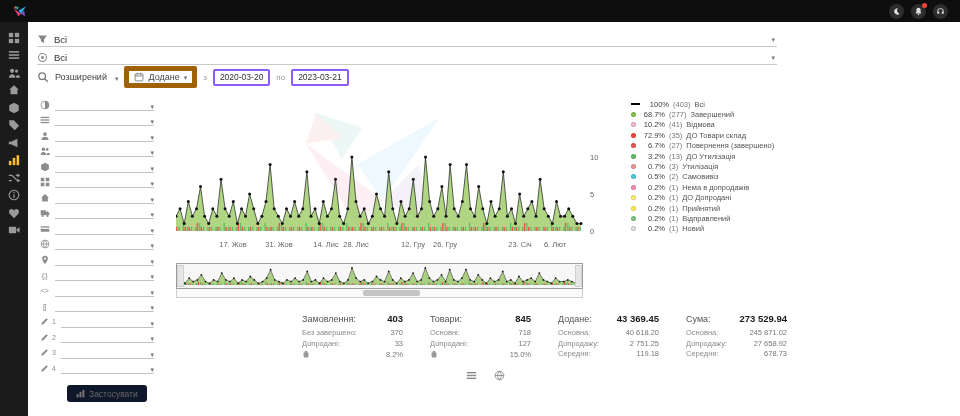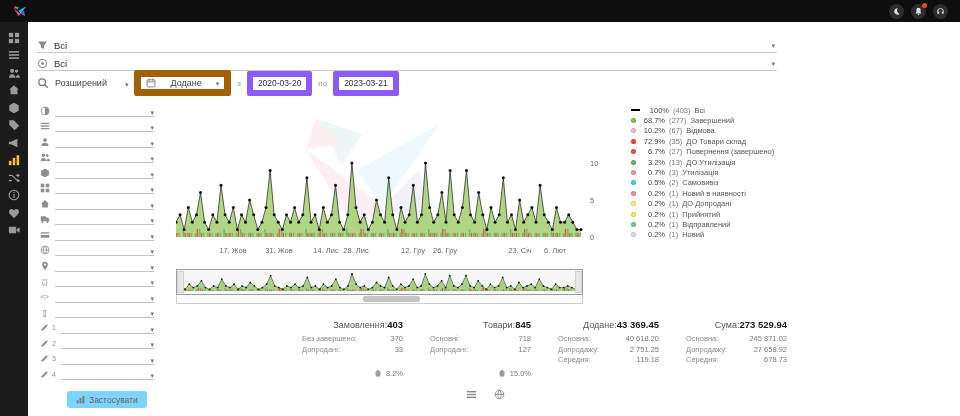--- a/index.html
+++ b/index.html
@@ -13,44 +13,44 @@
   .tb-btn{width:15px;height:15px;border-radius:50%;background:#2d2d2d;color:#e0e0e0;display:flex;align-items:center;justify-content:center;position:relative;cursor:pointer}
   .tb-badge{position:absolute;top:-1px;right:-1px;width:5px;height:5px;border-radius:50%;background:#f44336}
 
   .app{display:flex;height:394px}
 
   
   .rail{width:28px;background:#1b1b1b;display:flex;flex-direction:column;align-items:center;padding-top:9px;gap:4.5px;flex:none}
   .rail-item{width:18px;height:13px;color:#9a9a9a;display:flex;align-items:center;justify-content:center;cursor:pointer}
   .rail-item.active{color:#fbc02d}
 
-  .right{flex:1;display:flex;flex-direction:column;padding-top:16px;min-width:0}
+  .right{flex:1;display:flex;flex-direction:column;padding-top:10px;min-width:0}
 
   
   .tf{padding-left:9px}
   .tf-row{display:flex;align-items:center;height:15px;border-bottom:1px solid #c9c9c9;width:740px;margin-bottom:3px;color:#888}
   .tf-row .val{font-size:9.5px;color:#333;margin-left:6px}
   .chev{color:#777;font-size:7px;line-height:1}
   .tf-row .chev{margin-left:auto;padding-right:2px}
   .tf3{display:flex;align-items:center;gap:6px;height:18px;margin-top:3px;color:#777}
-  .sel{display:flex;align-items:flex-end;gap:18px;font-size:9px;color:#444;cursor:pointer}
-  .dropbox{border:7px solid #a16207;border-radius:2px;display:flex;align-items:center;gap:14px;padding:1px 5px;font-size:9px;color:#444;cursor:pointer}
-  .datebox{border:6px solid #8b5cf6;border-radius:2px;font-size:8.5px;color:#333;padding:1.5px 5px;cursor:text}
+  .sel{display:flex;align-items:flex-end;gap:8px;font-size:9px;color:#444;cursor:pointer}
+  .dropbox{border:5px solid #a16207;border-radius:2px;display:flex;align-items:center;gap:4px;padding:1px 5px;font-size:9px;color:#444;cursor:pointer}
+  .datebox{border:2px solid #8b5cf6;border-radius:2px;font-size:8.5px;color:#333;padding:1.5px 5px;cursor:text}
   .lbl{font-size:8px;color:#999}
 
   .bodyrow{display:flex;flex:1;margin-top:11px;min-height:0}
 
   
   .sidebar{width:132px;padding:0 6px 0 11px;flex:none}
   .f-row{display:flex;align-items:center;gap:5px;height:15.5px;color:#8d8d8d;cursor:pointer}
   .f-ic{width:11px;display:flex;justify-content:center;flex:none}
   .txticon{font-size:7.5px;color:#8d8d8d;letter-spacing:-0.5px}
   .f-num{font-size:7px;color:#8d8d8d;margin-left:-3px}
   .f-field{flex:1;height:12px;border-bottom:1px solid #c2c2c2;display:flex;align-items:flex-end;justify-content:flex-end}
-  .apply-btn{margin:9px 0 0 28px;background:#7dd3fc;border:none;border-radius:3px;padding:3.5px 9px;font-size:8.5px;color:#666;display:inline-flex;gap:4px;align-items:center;cursor:pointer;font-family:"Liberation Sans",sans-serif}
+  .apply-btn{margin:9px 0 0 28px;background:#0f172a;border:none;border-radius:3px;padding:3.5px 9px;font-size:8.5px;color:#666;display:inline-flex;gap:4px;align-items:center;cursor:pointer;font-family:"Liberation Sans",sans-serif}
 
   
   .main{flex:1;padding-left:16px;position:relative;min-width:0}
   .watermark{position:absolute;left:125px;top:5px;opacity:.08;pointer-events:none}
   .chart-row{display:flex;position:relative}
   .legend{margin-left:10px;padding-top:2px;flex:none}
   .lg-item{display:flex;align-items:center;height:10.4px;font-size:7.5px;color:#555;gap:4px;cursor:pointer;white-space:nowrap}
   .lg-dot{width:5px;height:5px;border-radius:50%;display:inline-block;flex:none;border:0.5px solid rgba(0,0,0,.15)}
   .lg-line{width:9px;height:2px;display:inline-block;flex:none}
   .lg-pct{min-width:25px;text-align:right;color:#444}
@@ -61,26 +61,26 @@
   .brush-box{border:1px solid #9e9e9e;height:26px;position:relative;background:#fff}
   .brush-scroll{height:9px;border:1px solid #cfcfcf;border-top:none;background:#fafafa;position:relative}
   .brush-thumb{position:absolute;left:46%;width:14%;top:1px;bottom:1px;background:#c4c4c4;border-radius:2px;cursor:grab}
   .brush-cap{position:absolute;top:1px;bottom:1px;width:7px;background:#e6e6e6;border:1px solid #d0d0d0}
   .brush-cap.left{left:0}
   .brush-cap.right{right:0}
 
   
   .stats{display:flex;gap:27px;margin:15px 0 0 126px}
   .st-col{width:101px}
-  .st-head{display:flex;justify-content:flex-end;align-items:baseline;margin-bottom:4px}
+  .st-head{display:flex;justify-content:space-between;align-items:baseline;margin-bottom:4px}
   .st-label{font-size:9px;color:#555}
   .st-total{font-size:9.5px;color:#1a1a1a;font-weight:bold}
   .st-row{display:flex;justify-content:space-between;font-size:7.5px;color:#8a8a8a;height:10.5px}
   .st-row .st-val{color:#777}
-  .st-pct{justify-content:flex-end;gap:4px;color:#777;margin-top:14px}
+  .st-pct{justify-content:space-between;gap:4px;color:#777;margin-top:1px}
 
   .bottom-icons{display:flex;gap:17px;margin:9px 0 0 290px;color:#8a8a8a}
   .bi{cursor:pointer;display:flex;align-items:center}
 </style>
 </head>
 <body>
 
 <div class="topbar">
   <div class="logo">
     <svg width="15" height="13" viewBox="0 0 160 140">
@@ -779,21 +779,21 @@
               </div>
               <div class="lg-item">
                 <span class="lg-dot" style="background:#8bc34a"></span>
                 <span class="lg-pct">68.7%</span>
                 <span class="lg-cnt">(277)</span>
                 <span class="lg-lab">Завершений</span>
               </div>
               <div class="lg-item">
                 <span class="lg-dot" style="background:#f8bbd0"></span>
                 <span class="lg-pct">10.2%</span>
-                <span class="lg-cnt">(67)</span>
+                <span class="lg-cnt">(41)</span>
                 <span class="lg-lab">Відмова</span>
               </div>
               <div class="lg-item">
                 <span class="lg-dot" style="background:#f44336"></span>
                 <span class="lg-pct">72.9%</span>
                 <span class="lg-cnt">(35)</span>
                 <span class="lg-lab">ДО Товари склад</span>
               </div>
               <div class="lg-item">
                 <span class="lg-dot" style="background:#ef5350"></span>
@@ -816,21 +816,21 @@
               <div class="lg-item">
                 <span class="lg-dot" style="background:#4dd0e1"></span>
                 <span class="lg-pct">0.5%</span>
                 <span class="lg-cnt">(2)</span>
                 <span class="lg-lab">Самовивіз</span>
               </div>
               <div class="lg-item">
                 <span class="lg-dot" style="background:#f48fb1"></span>
                 <span class="lg-pct">0.2%</span>
                 <span class="lg-cnt">(1)</span>
-                <span class="lg-lab">Новий в наявності</span>
+                <span class="lg-lab">Нема в допродажів</span>
               </div>
               <div class="lg-item">
                 <span class="lg-dot" style="background:#fff176"></span>
                 <span class="lg-pct">0.2%</span>
                 <span class="lg-cnt">(1)</span>
                 <span class="lg-lab">ДО Допродані</span>
               </div>
               <div class="lg-item">
                 <span class="lg-dot" style="background:#ffee58"></span>
                 <span class="lg-pct">0.2%</span>

